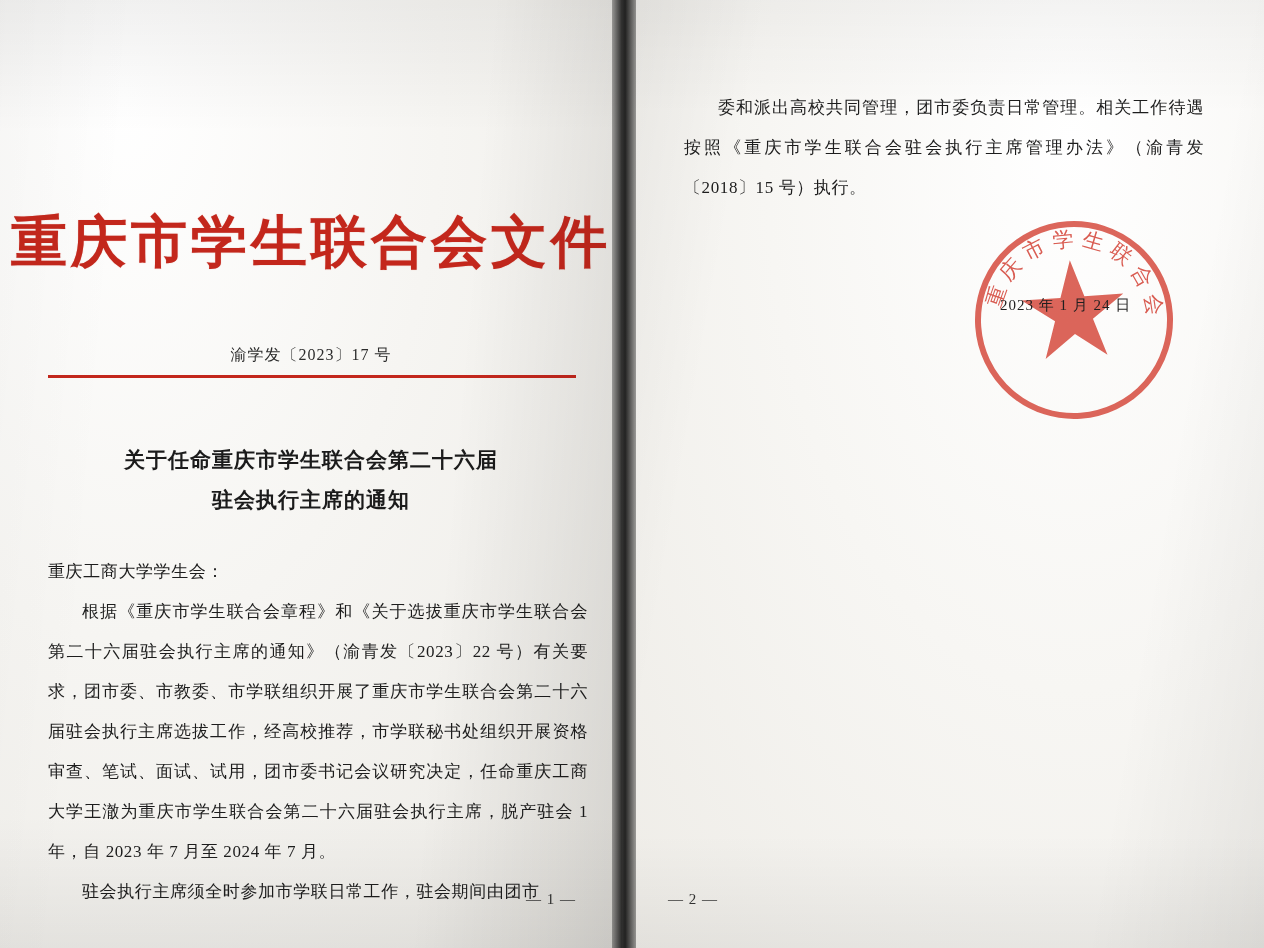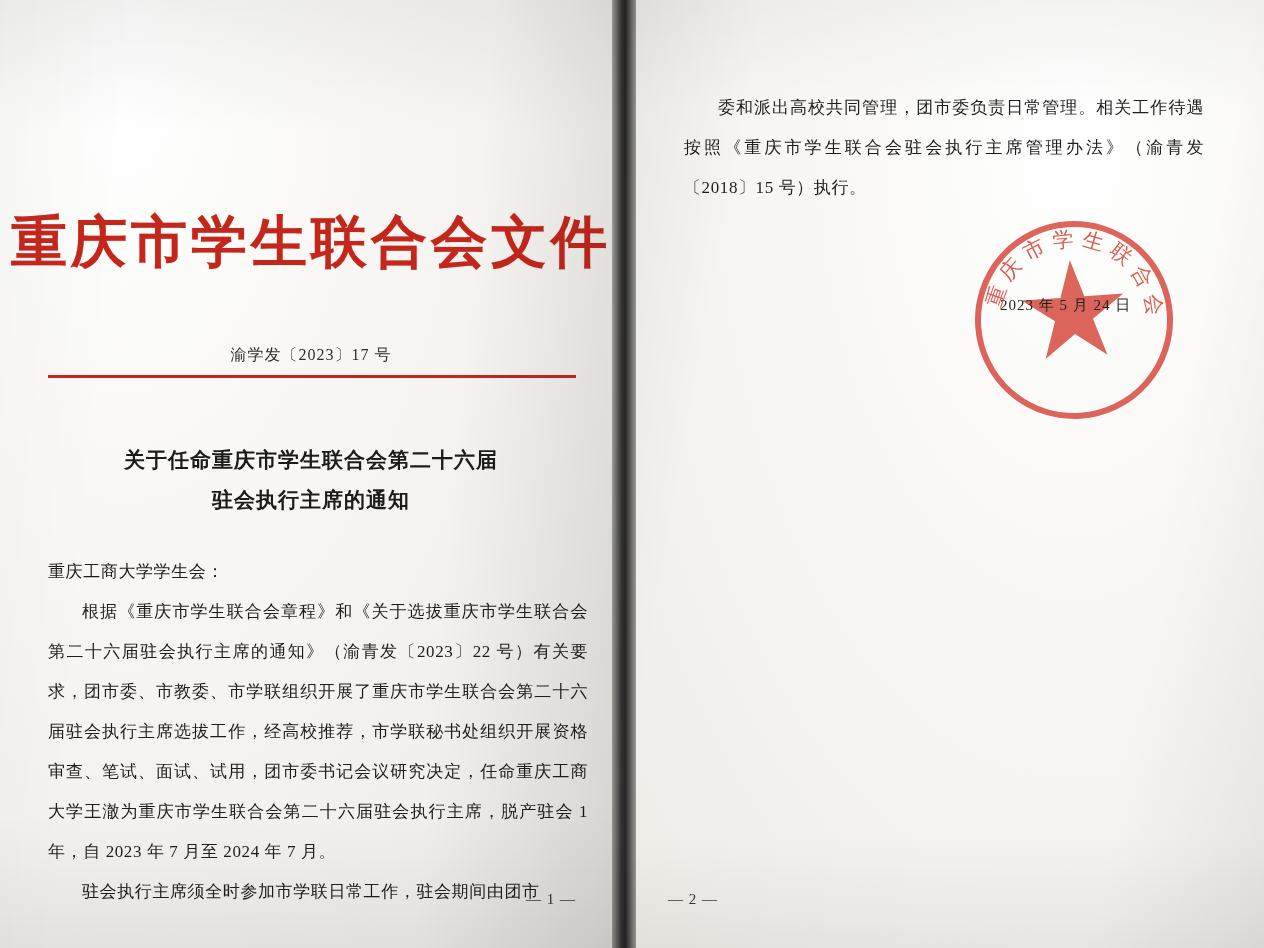--- a/index.html
+++ b/index.html
@@ -213,18 +213,18 @@
         <path d="M104 44 L116 81 L155 81 L123 104 L135 141 L104 118 L73 141 L85 104 L53 81 L92 81 Z" fill="#d03225" opacity="0.85"></path>
         <defs>
           <path id="sealArc" d="M 104,104 m -74,0 a 74,74 0 1,1 148,0" fill="none"></path>
         </defs>
         <text fill="#d03225" font-size="21" font-family="Liberation Serif, serif" letter-spacing="7" opacity="0.9">
           <textPath href="#sealArc" startOffset="7%">重庆市学生联合会</textPath>
         </text>
       </svg>
     </div>
 
-    <div class="sign-date">2023 年 5 月 24 日</div>
+    <div class="sign-date">2023 年 1 月 24 日</div>
 
     <div class="page-num page-num-right">— 2 —</div>
   </div>
 
 </div>
 
 </body></html>

